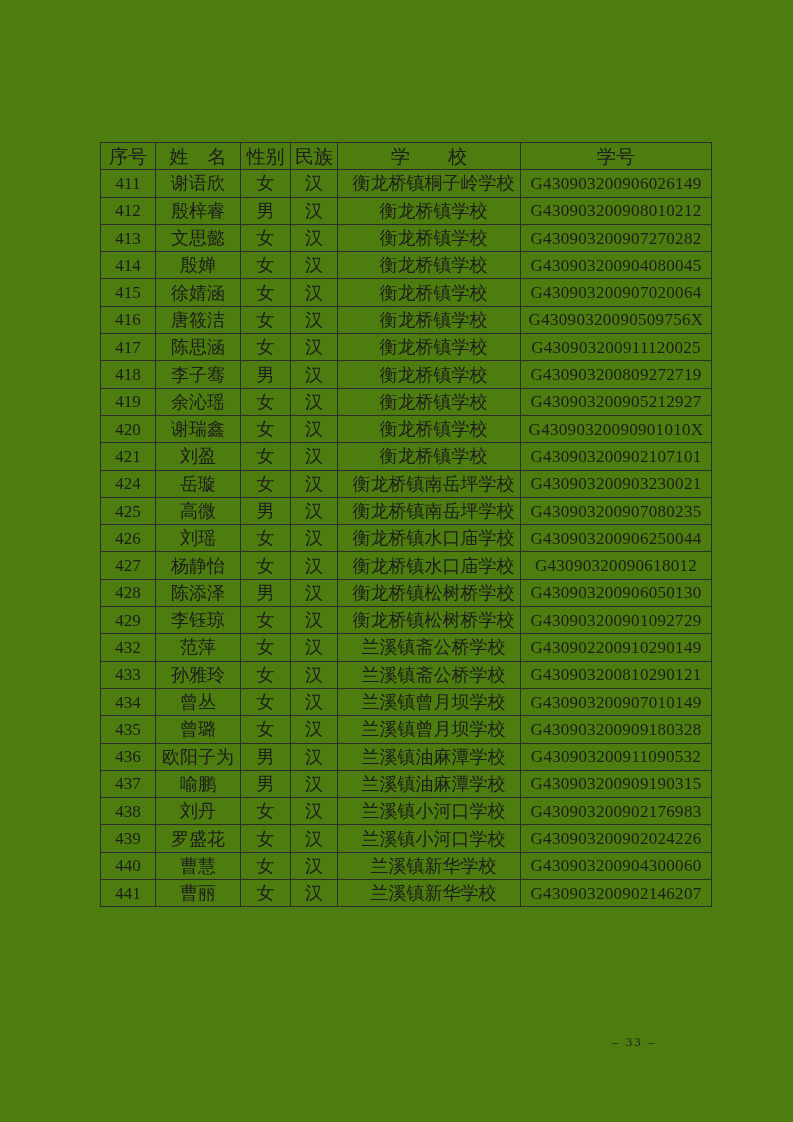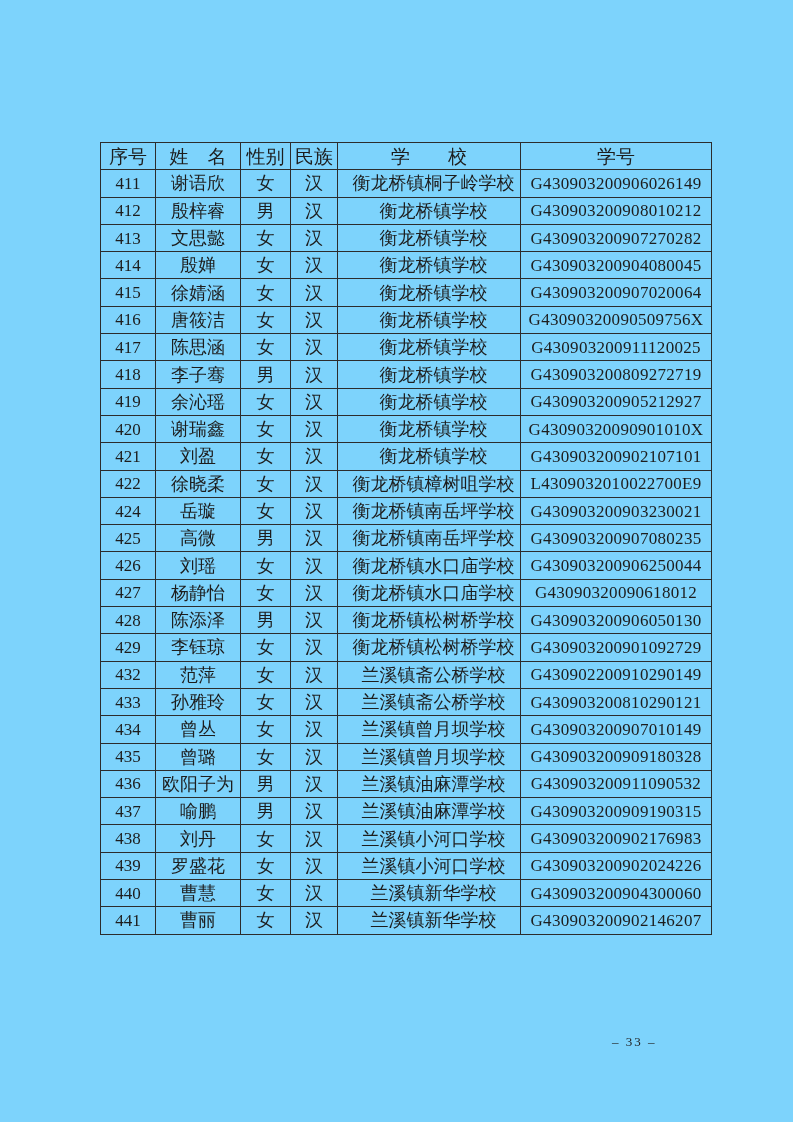--- a/index.html
+++ b/index.html
@@ -12,21 +12,21 @@
     background: #f4f4f2;
     font-family: "Liberation Serif", "DejaVu Serif", serif;
     position: relative;
     overflow: hidden;
   }
   .sheet {
     position: absolute;
     left: 0; top: 0;
     width: 793px;
     height: 1122px;
-    background: #7dd3fc;
+    background: #4d7c0f;
   }
   table.roster {
     position: absolute;
     left: 100px;
     top: 142px;
     width: 611px;
     border-collapse: collapse;
     table-layout: fixed;
     color: #1d1d1d;
   }
@@ -177,28 +177,20 @@
         </tr>
         <tr>
           <td class="col-serial">421</td>
           <td class="col-name">刘盈</td>
           <td class="col-gender">女</td>
           <td class="col-ethnicity">汉</td>
           <td class="col-school">衡龙桥镇学校</td>
           <td class="col-student-id">G430903200902107101</td>
         </tr>
         <tr>
-          <td class="col-serial">422</td>
-          <td class="col-name">徐晓柔</td>
-          <td class="col-gender">女</td>
-          <td class="col-ethnicity">汉</td>
-          <td class="col-school">衡龙桥镇樟树咀学校</td>
-          <td class="col-student-id">L4309032010022700E9</td>
-        </tr>
-        <tr>
           <td class="col-serial">424</td>
           <td class="col-name">岳璇</td>
           <td class="col-gender">女</td>
           <td class="col-ethnicity">汉</td>
           <td class="col-school">衡龙桥镇南岳坪学校</td>
           <td class="col-student-id">G430903200903230021</td>
         </tr>
         <tr>
           <td class="col-serial">425</td>
           <td class="col-name">高微</td>

